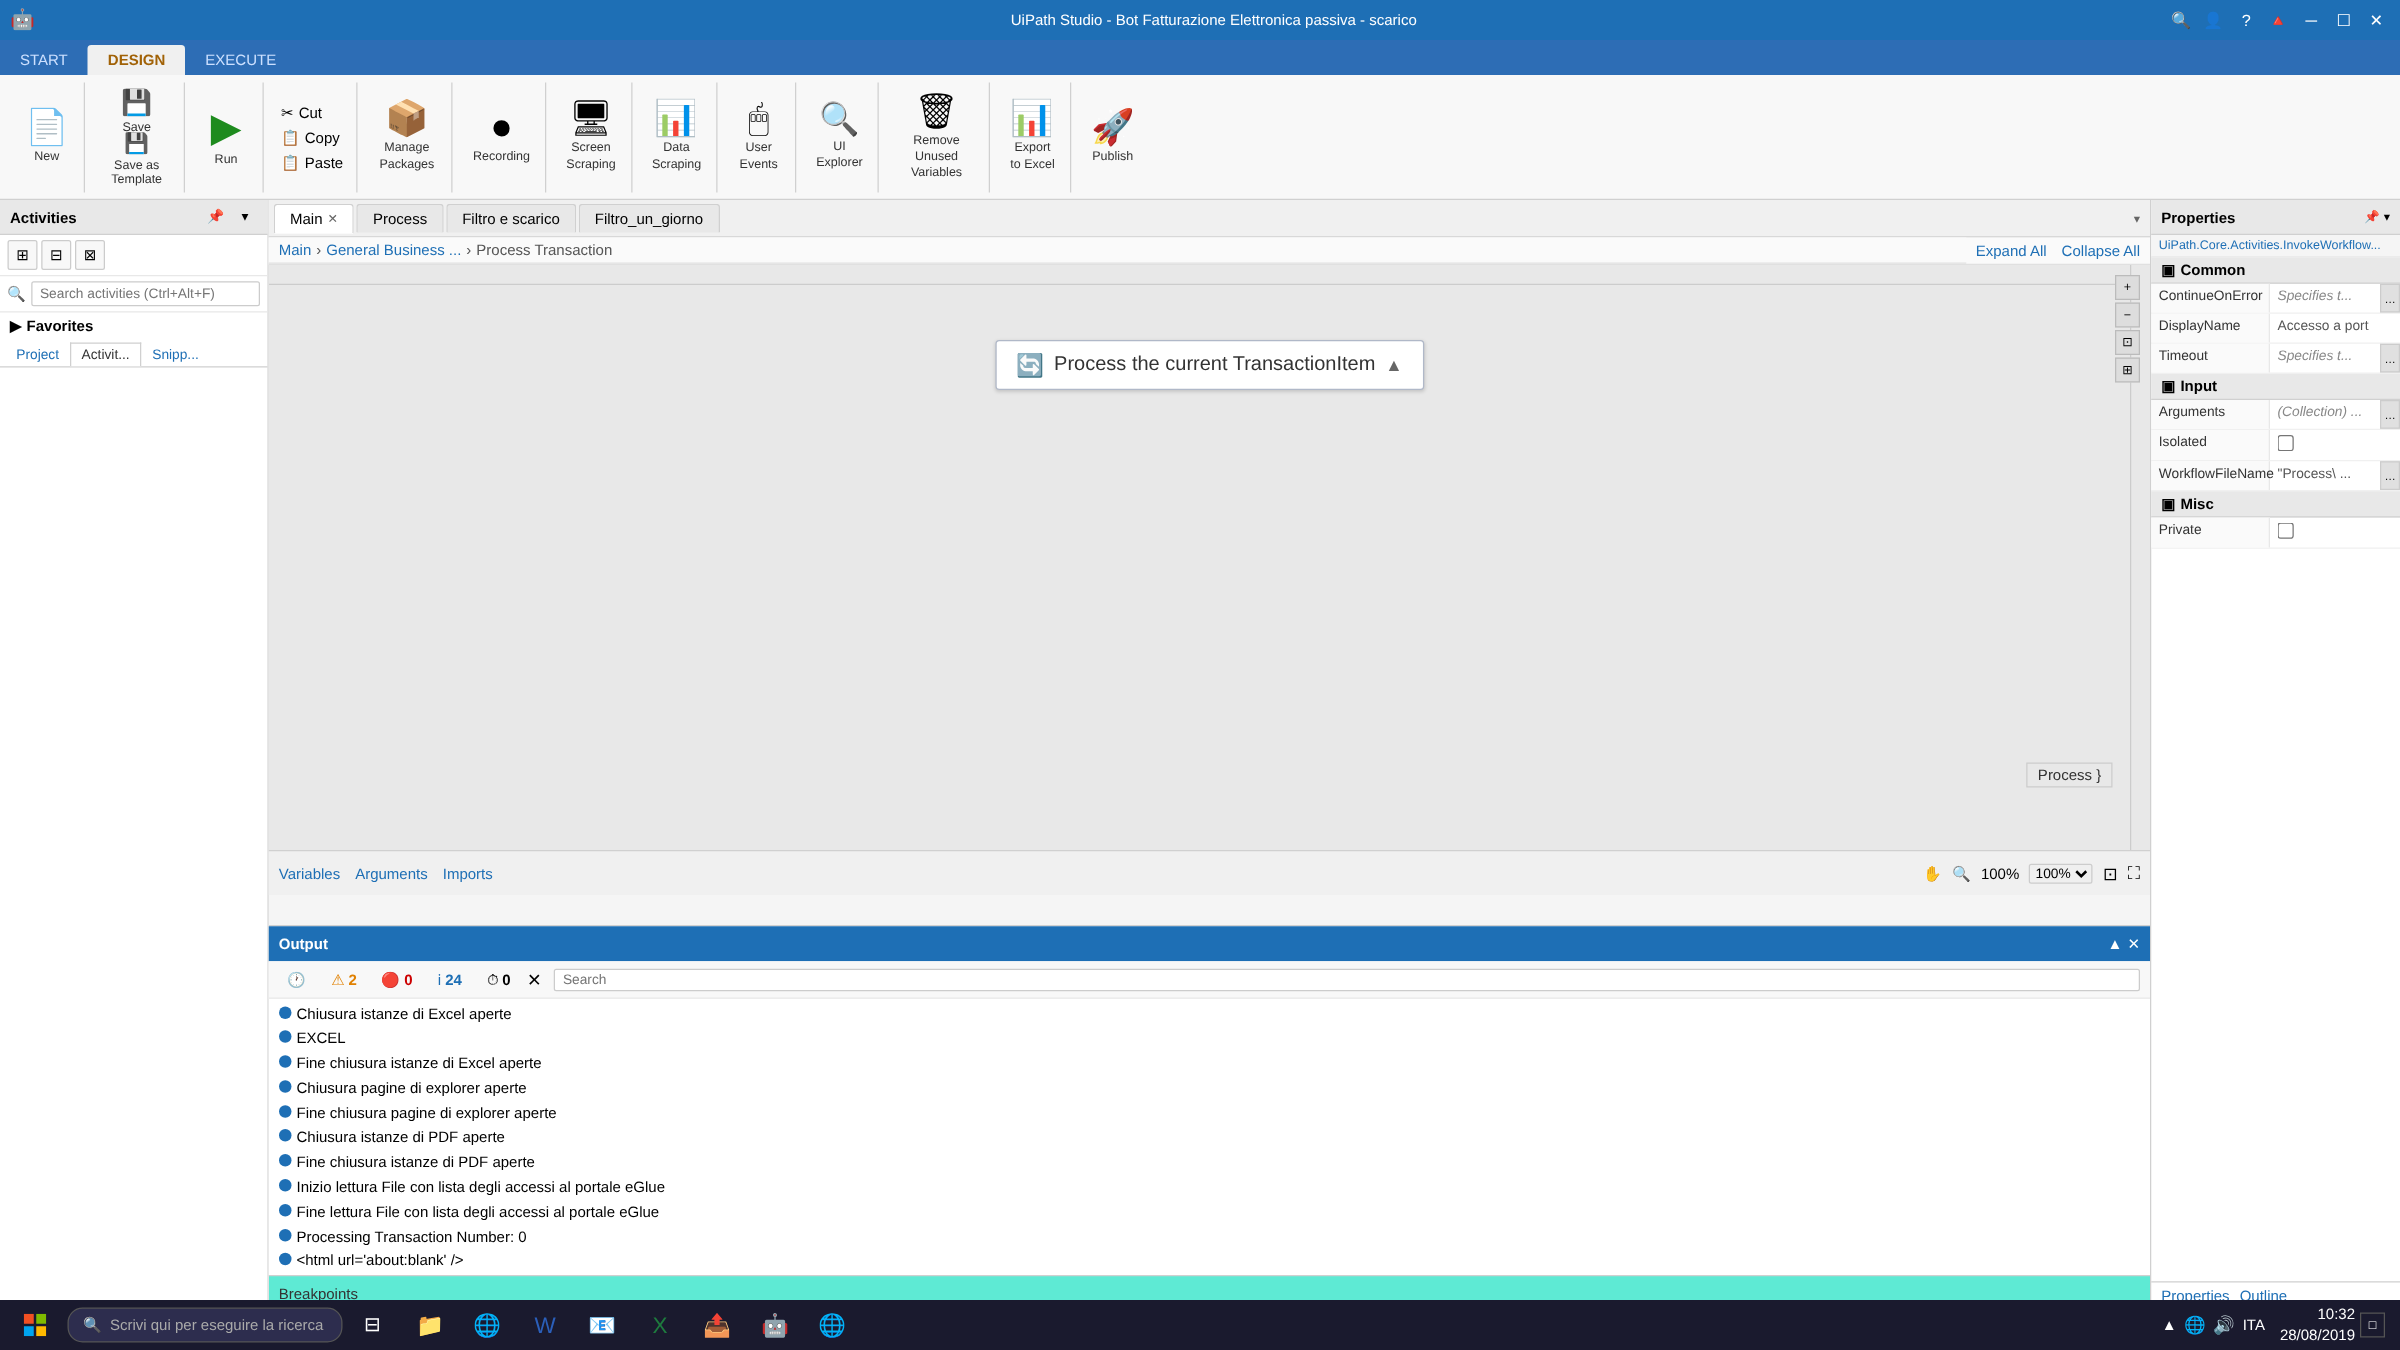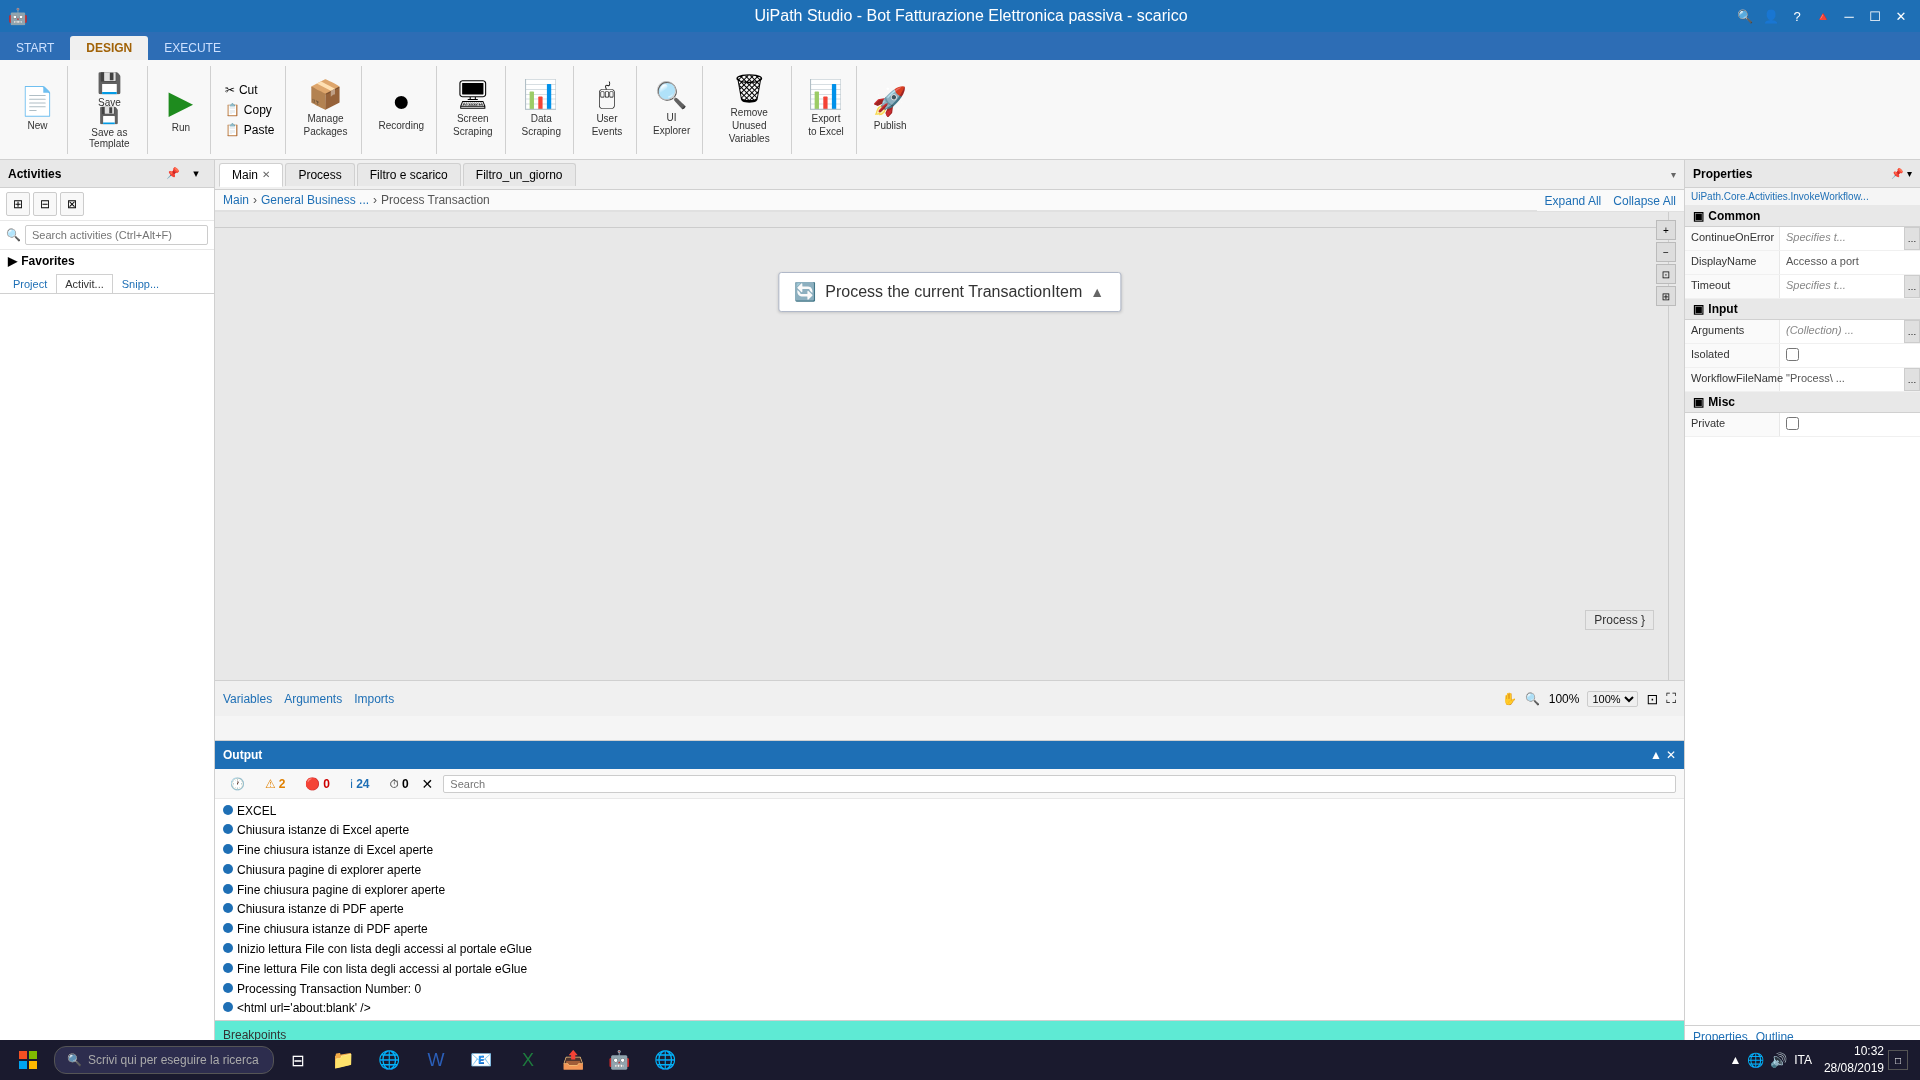--- a/index.html
+++ b/index.html
@@ -8,21 +8,21 @@
     
     .title-bar {
       height: 32px;
       background: #1e6fb5;
       display: flex;
       align-items: center;
       justify-content: space-between;
       padding: 0 8px;
       color: white;
     }
-    .title-bar-title { font-size: 16px; flex: 1; text-align: center; }
+    .title-bar-title { font-size: 12px; flex: 1; text-align: center; }
     .title-bar-controls { display: flex; gap: 4px; }
     .title-bar-controls button {
       background: none; border: none; color: white; font-size: 13px;
       cursor: pointer; width: 22px; height: 22px; display: flex; align-items: center; justify-content: center;
     }
 
     
     .app-tabs {
       height: 28px;
       background: #2d6db5;
@@ -354,21 +354,21 @@
       border-top: 1px solid #d0d0d0;
       padding: 4px 8px;
       font-size: 12px;
       color: #333;
       display: flex;
       align-items: center;
     }
 
     
     .right-panel {
-      width: 236px;
+      width: 200px;
       background: #fff;
       border-left: 1px solid #d0d0d0;
       display: flex;
       flex-direction: column;
     }
     .right-panel-header {
       background: #e8e8e8;
       padding: 4px 8px;
       font-size: 12px;
       font-weight: bold;
@@ -764,25 +764,25 @@
         <div class="output-filter-btn">
           <span>⏱</span>
           <span class="count-badge">0</span>
         </div>
         <button style="background:none;border:none;font-size:14px;cursor:pointer;">✕</button>
         <input type="text" class="output-search" placeholder="Search" style="">
       </div>
       <div class="output-content">
         <div class="output-line">
           <span class="dot dot-info"></span>
+          <span>Chiusura istanze di Excel aperte</span>
+        </div>
+        <div class="output-line">
+          <span class="dot dot-info"></span>
           <span>EXCEL</span>
-        </div>
-        <div class="output-line">
-          <span class="dot dot-info"></span>
-          <span>Chiusura istanze di Excel aperte</span>
         </div>
         <div class="output-line">
           <span class="dot dot-info"></span>
           <span>Fine chiusura istanze di Excel aperte</span>
         </div>
         <div class="output-line">
           <span class="dot dot-info"></span>
           <span>Chiusura pagine di explorer aperte</span>
         </div>
         <div class="output-line">

